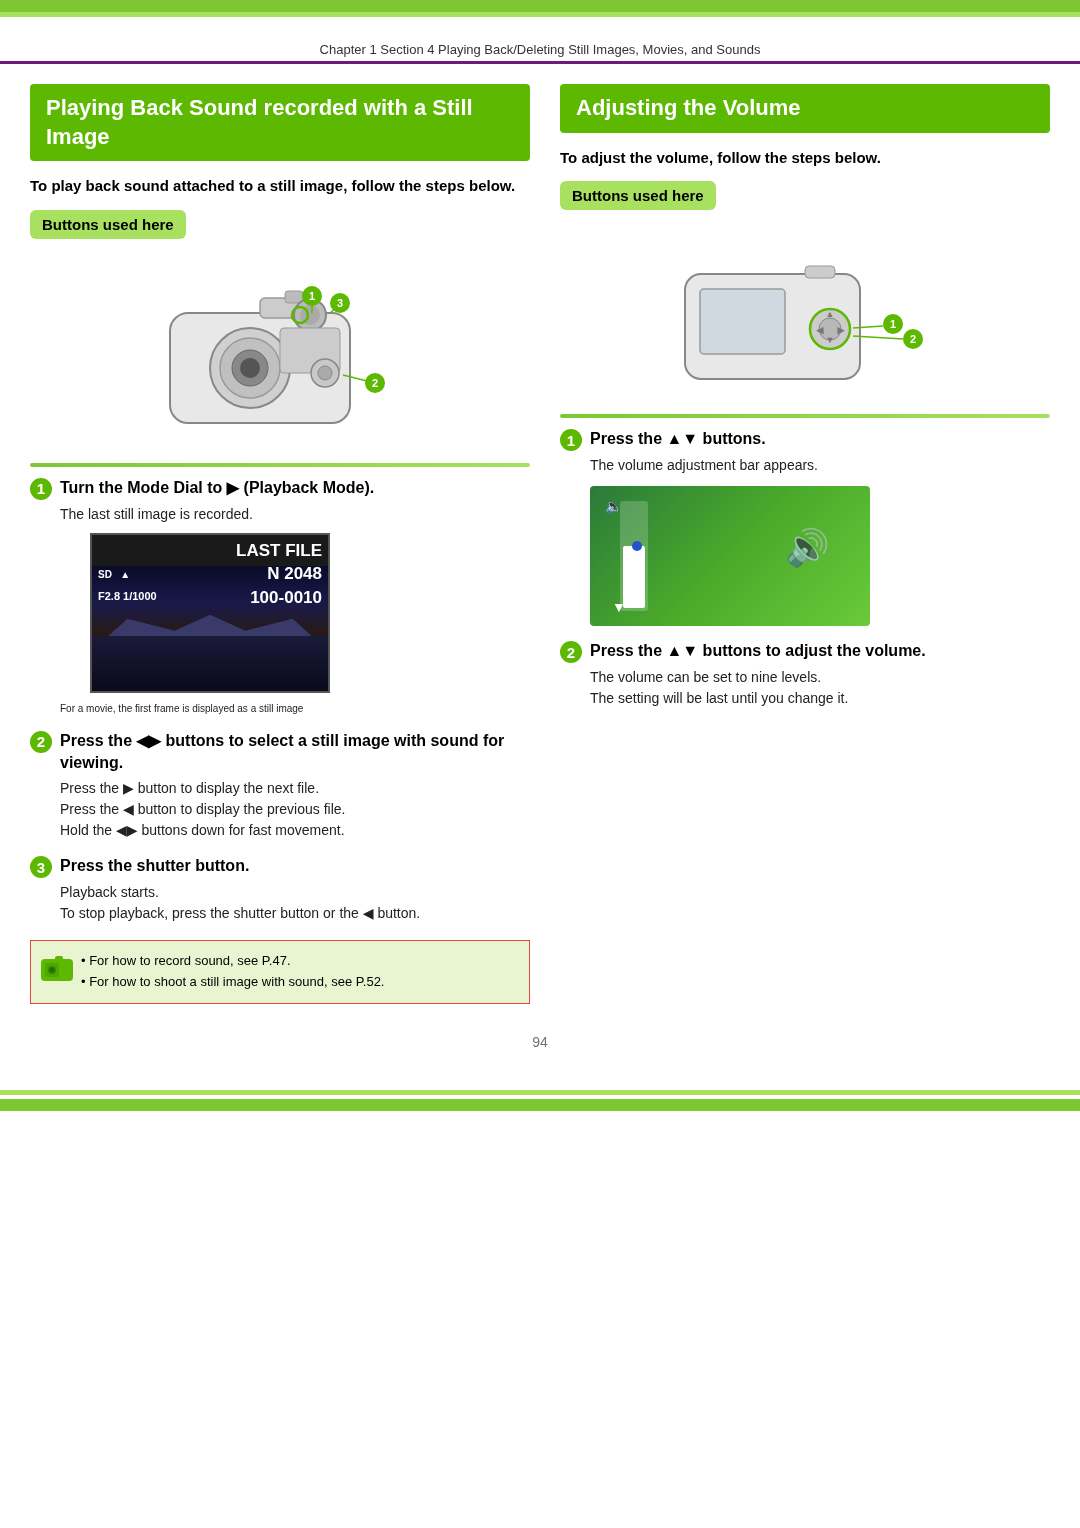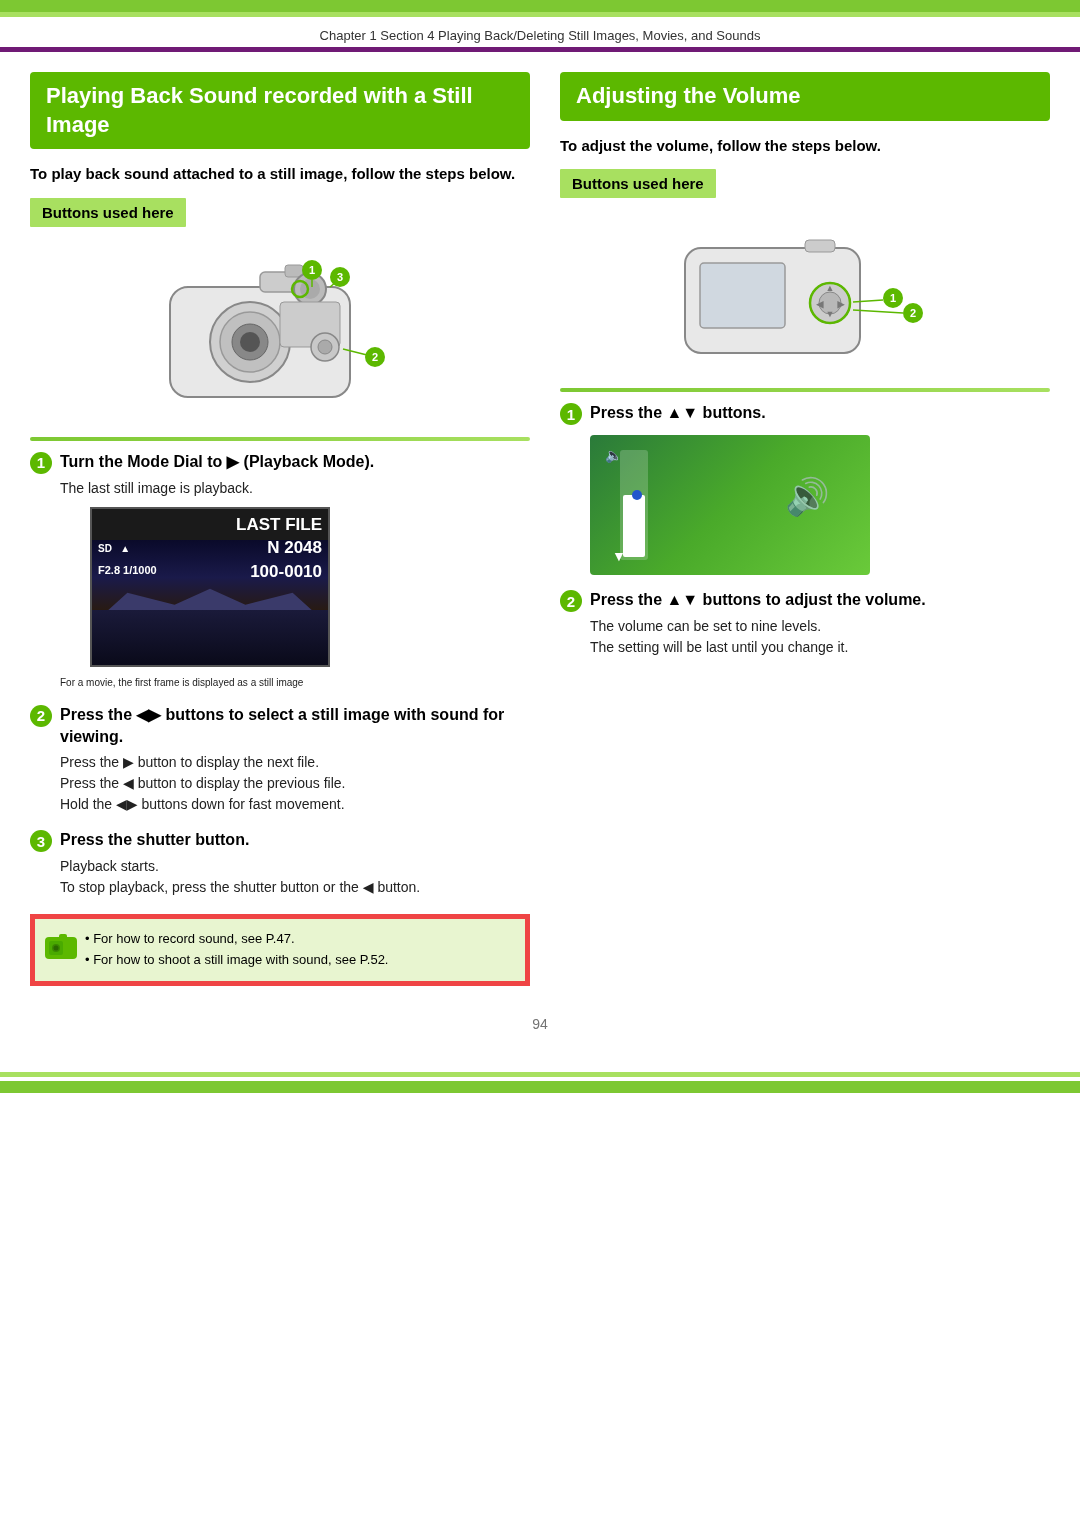--- a/index.html
+++ b/index.html
@@ -14,22 +14,22 @@
     }
 
     
     .header-bar {
       width: 100%;
       background: #fff;
       text-align: center;
       padding: 8px 0 4px 0;
       font-size: 13px;
       color: #333;
-      border-bottom: 5px solid #701a75;
-      margin-top: 3px;
+      border-bottom: 3px solid #701a75;
+      margin-top: 17px;
     }
 
     
     .main-content {
       display: flex;
       padding: 20px 30px 20px 30px;
       gap: 30px;
       justify-content: center;
     }
 
@@ -64,21 +64,22 @@
       line-height: 1.5;
     }
 
     
     .buttons-used-box {
       background: #a8e060;
       padding: 6px 12px;
       font-weight: bold;
       font-size: 15px;
       display: inline-block;
-      border-radius: 1px;
+      margin-bottom: 14px;
+      border-radius: 6px;
     }
 
     
     .camera-illustration {
       width: 300px;
       height: 200px;
       margin: 0 auto 10px auto;
       position: relative;
     }
 
@@ -188,21 +189,21 @@
 
     .screen-hud .file-info {
       text-align: right;
       font-size: 17px;
       line-height: 1.4;
     }
 
     
     .note-box {
       background: #e8f5d0;
-      border: 5px solid #ef4444;
+      border: 1px solid #ef4444;
       padding: 10px 14px 10px 50px;
       font-size: 13px;
       margin-top: 16px;
       position: relative;
       line-height: 1.6;
     }
 
     
     .volume-display {
       width: 280px;
@@ -344,21 +345,21 @@
     
     <div class="green-divider"></div>
 
     
     <div class="step-item">
       <div class="step-header">
         <div class="step-num">1</div>
         <div class="step-title">Turn the Mode Dial to ▶ (Playback Mode).</div>
       </div>
       <div class="step-body">
-        <span>The last still image is playback.</span>
+        <span>The last still image is recorded.</span>
         
         <div class="screen-img">
           <div class="bridge"></div>
           <div class="reflection"></div>
           <div class="screen-hud">
             <div class="top-row">
               <span style="font-size:10px;">SD &nbsp; ▲</span>
               <div class="file-info">
                 <div>LAST FILE</div>
                 <div>N 2048</div>
@@ -457,20 +458,21 @@
     
     <div class="green-divider"></div>
 
     
     <div class="step-item">
       <div class="step-header">
         <div class="step-num">1</div>
         <div class="step-title">Press the ▲▼ buttons.</div>
       </div>
       <div class="step-body">
+        <div>The volume adjustment bar appears.</div>
 
         <div class="volume-display">
 
           <div class="volume-bar-container">
             <div class="volume-bar-inner"></div>
           </div>
 
           <div class="volume-icon-left">🔈</div>
 
           <div class="volume-icon-right">🔊</div>

